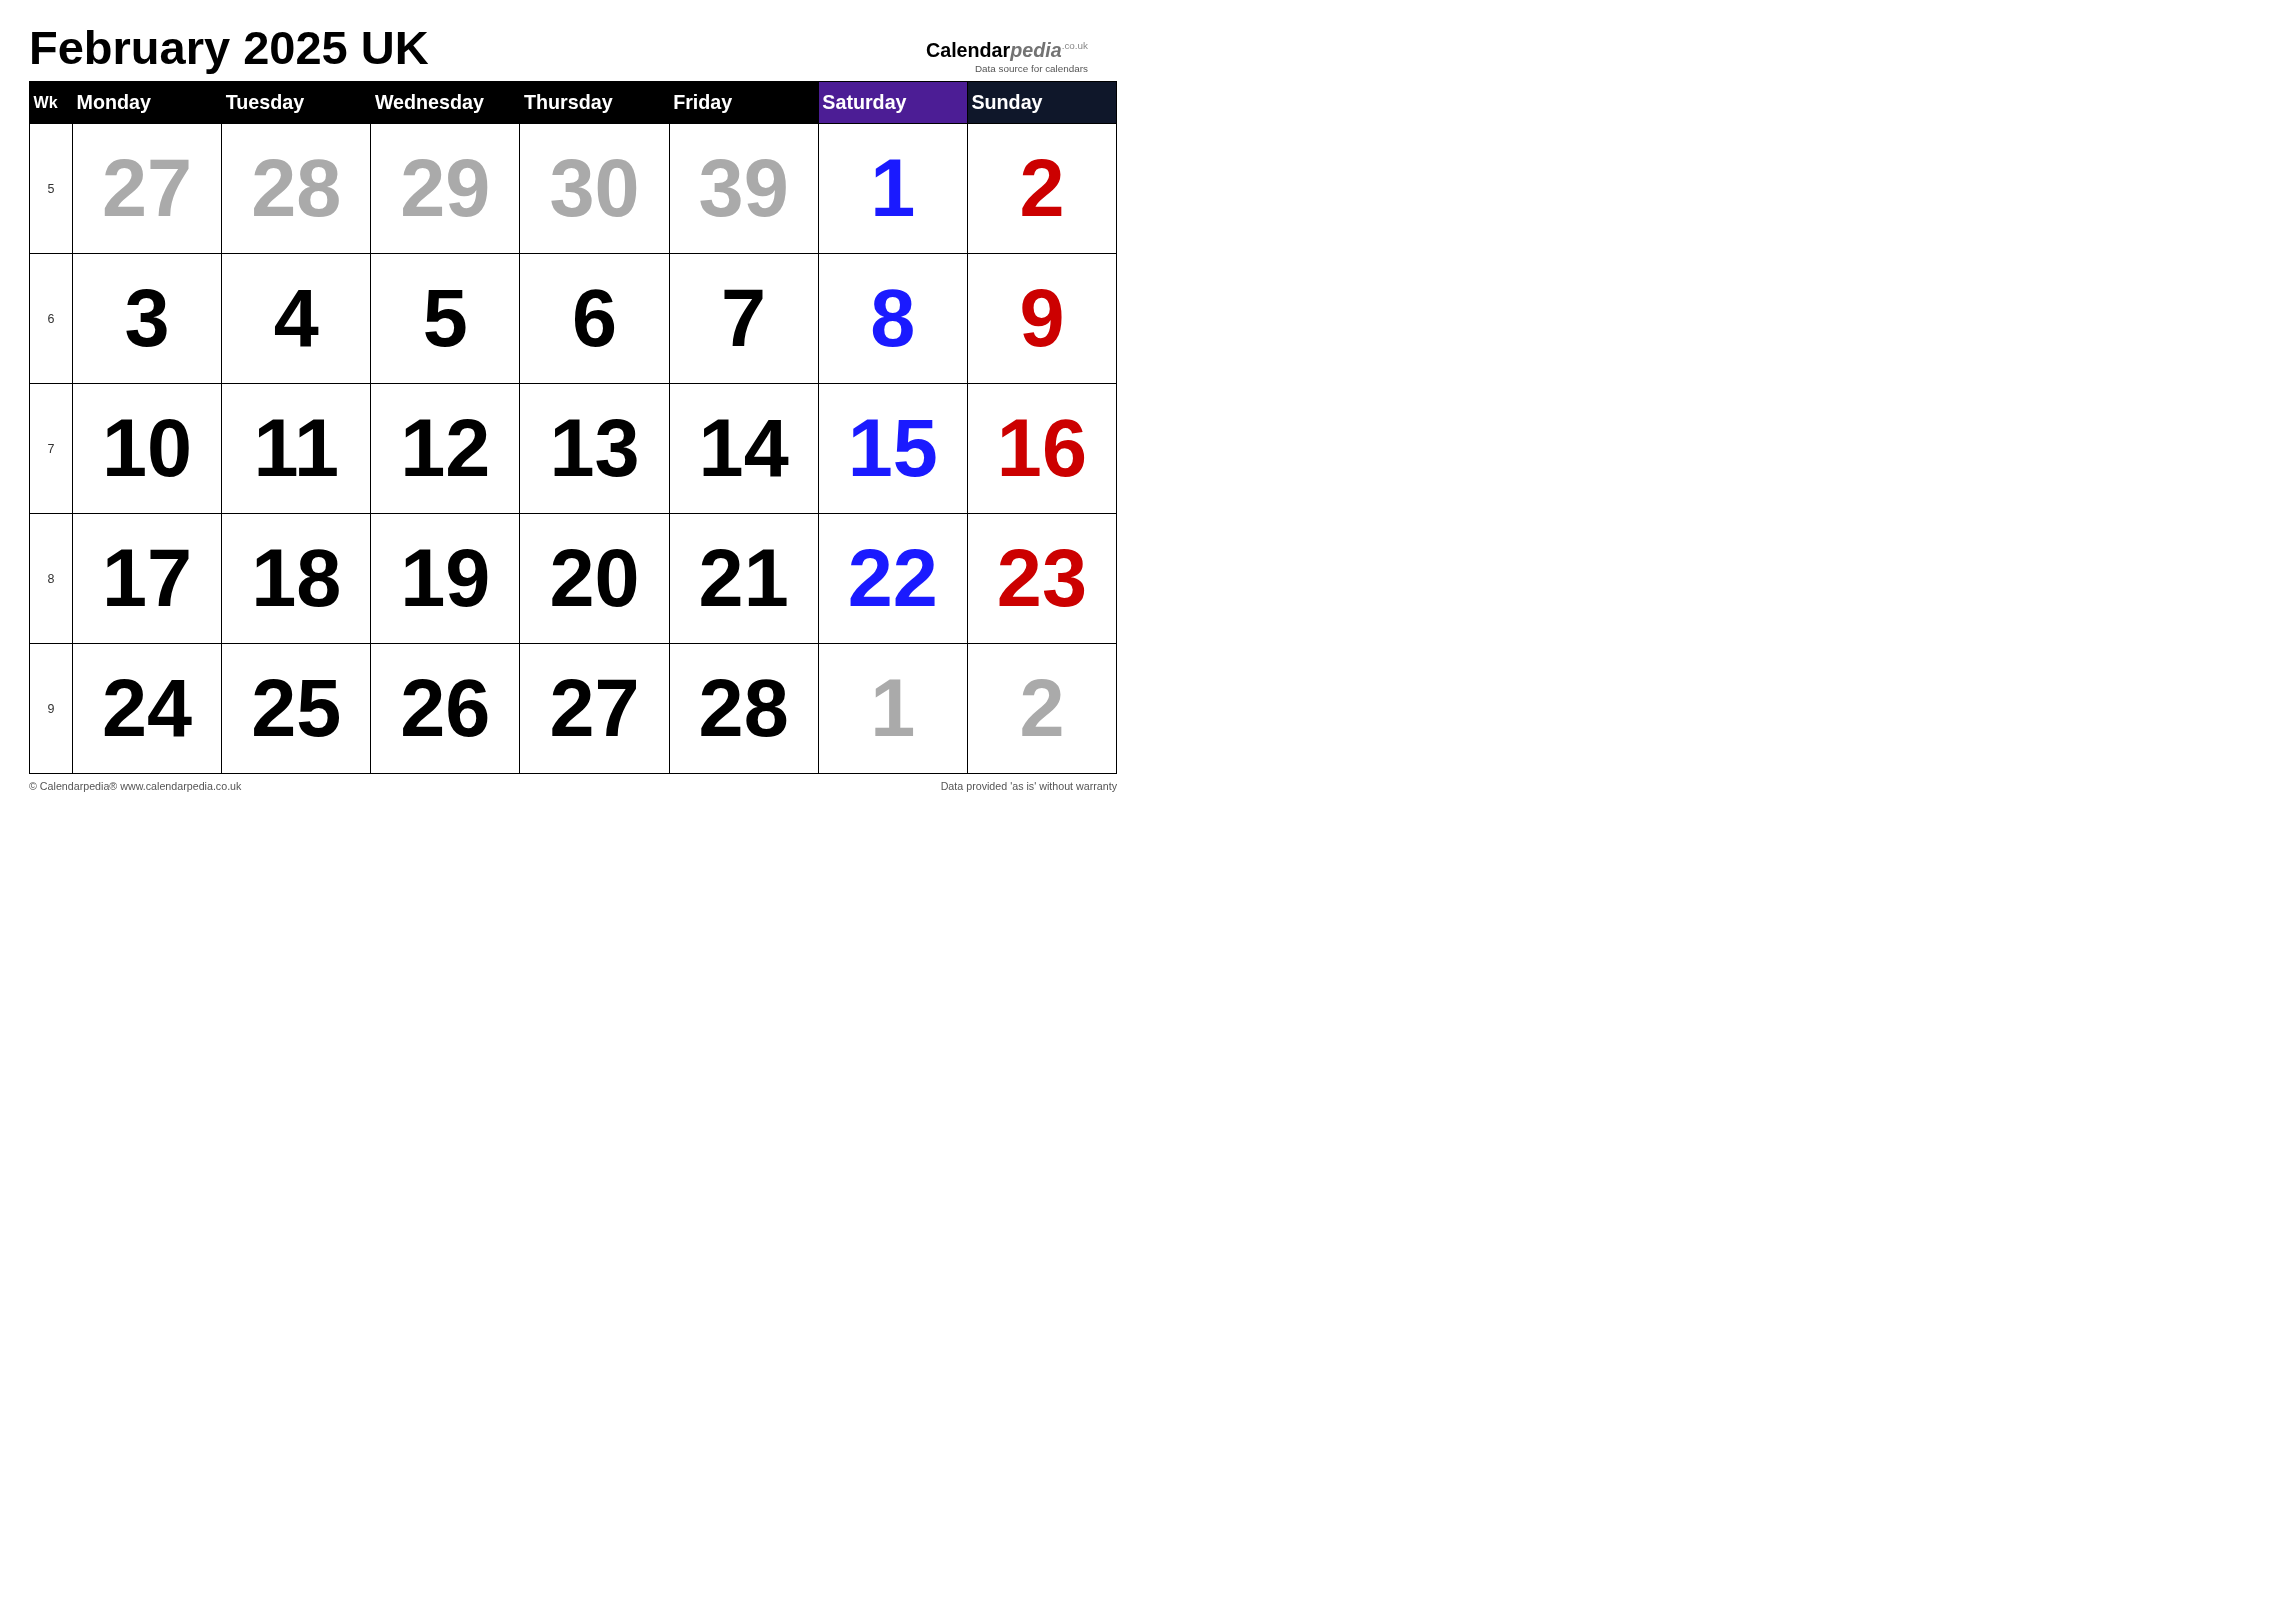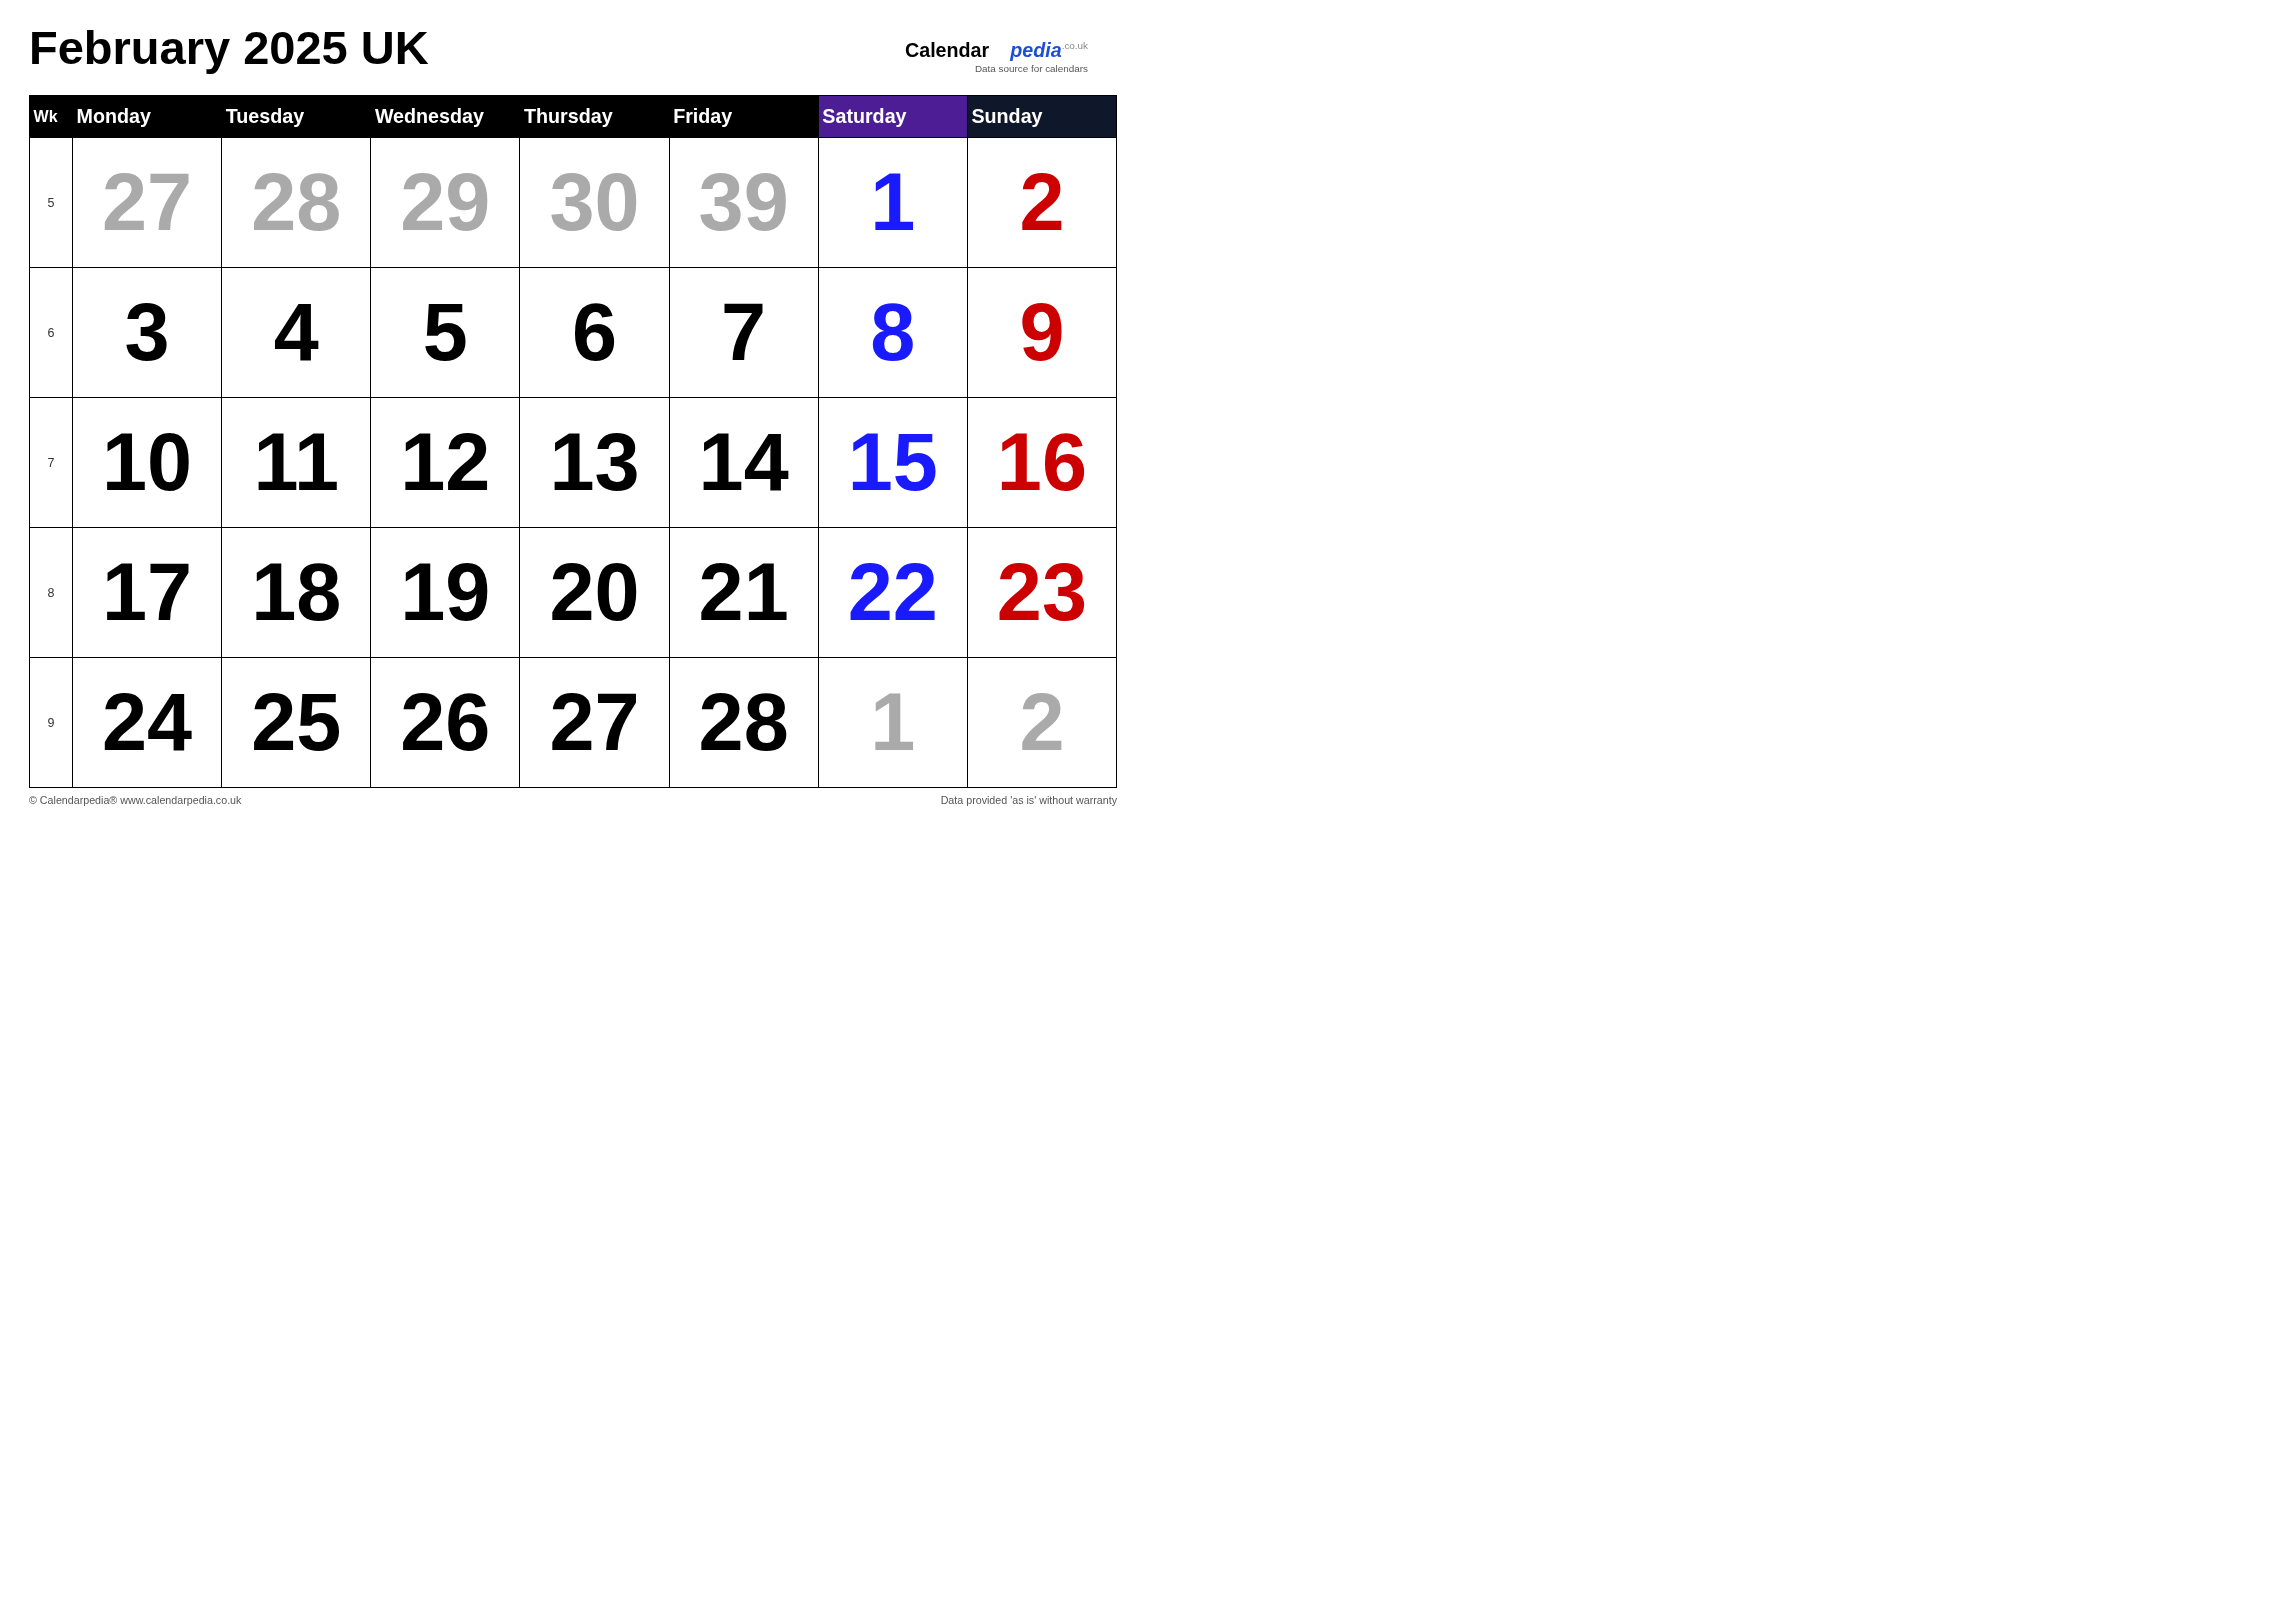--- a/index.html
+++ b/index.html
@@ -9,41 +9,41 @@
       font-family: Arial, Helvetica, sans-serif;
       padding: 21.5px 29px 14.3px 29px;
       width: 1146px;
       min-height: 802px;
     }
 
     .page-title {
       font-size: 47px;
       font-weight: 900;
       color: #000;
-      margin-bottom: 22px;
+      margin-bottom: 8px;
       line-height: 1.1;
     }
 
     .logo-area {
       position: absolute;
       top: 16px;
       right: 29px;
       text-align: right;
       font-size: 11.6px;
       color: #555;
       line-height: 1.3;
     }
 
     .logo-text {
       font-size: 19.7px;
       font-weight: bold;
       color: #000;
     }
 
-    .logo-text span.red { color: #1d4ed8; font-style: italic; margin-left: 21px; }
+    .logo-text span.red { color: #737373; font-style: italic; }
     .logo-text .co { font-size: 9.9px; vertical-align: super; color: #888; font-weight: normal; }
     .logo-sub { font-size: 9.9px; color: #555; }
 
     .calendar-table {
       width: 100%;
       border-collapse: collapse;
       border: 1.8px solid #000;
       table-layout: fixed;
     }
 

